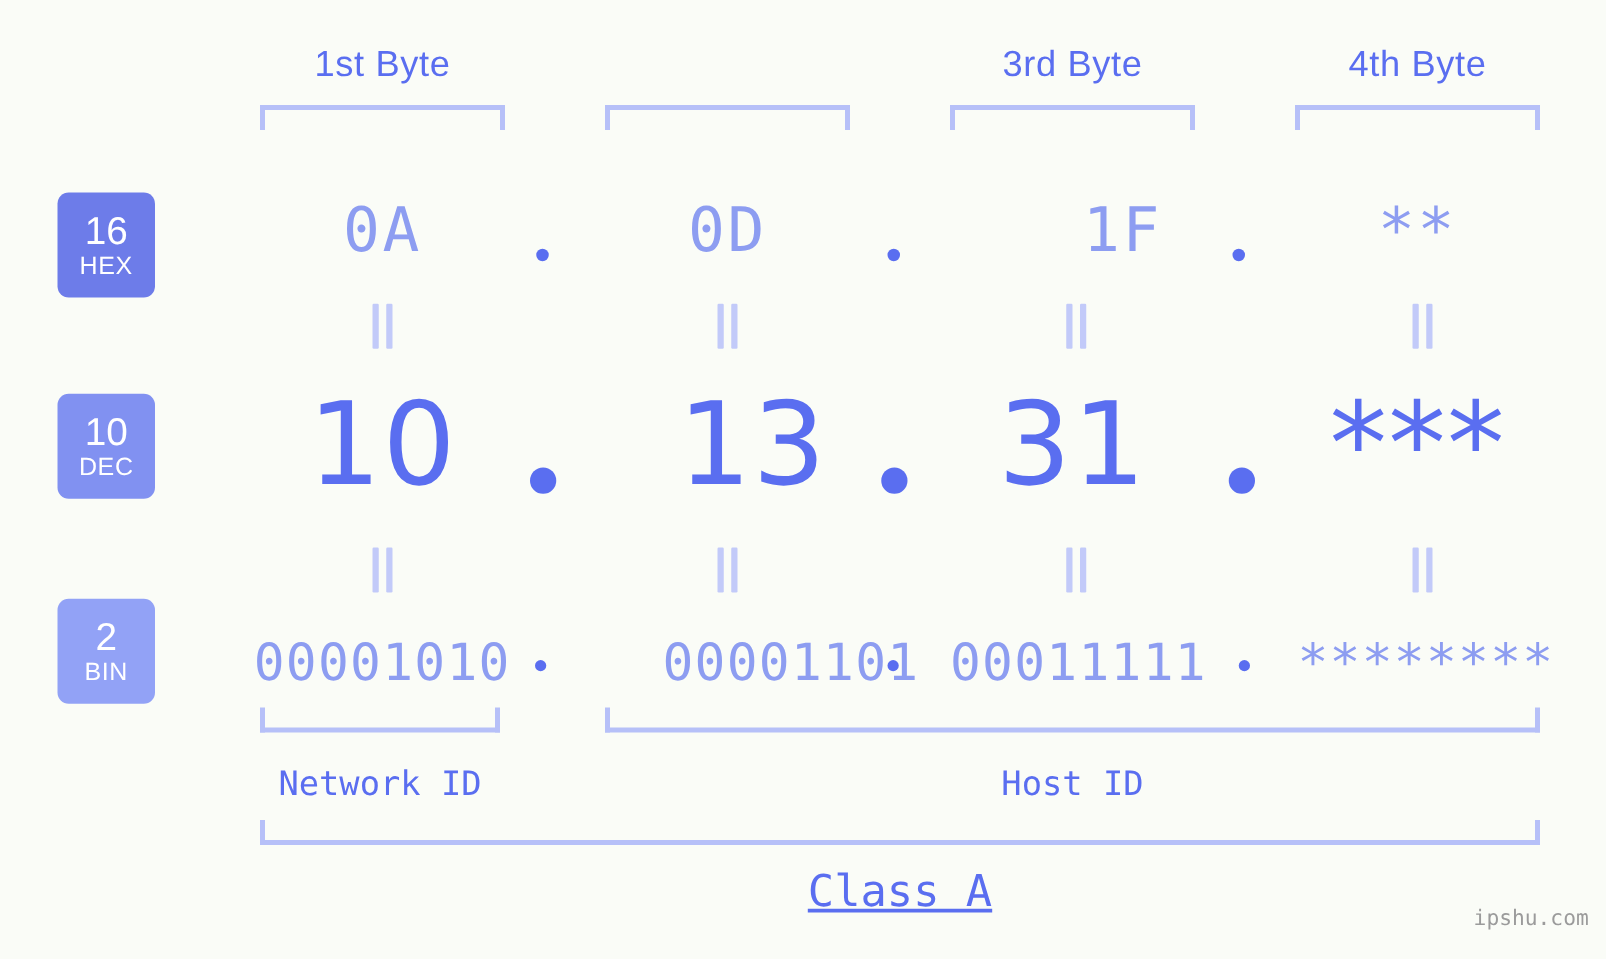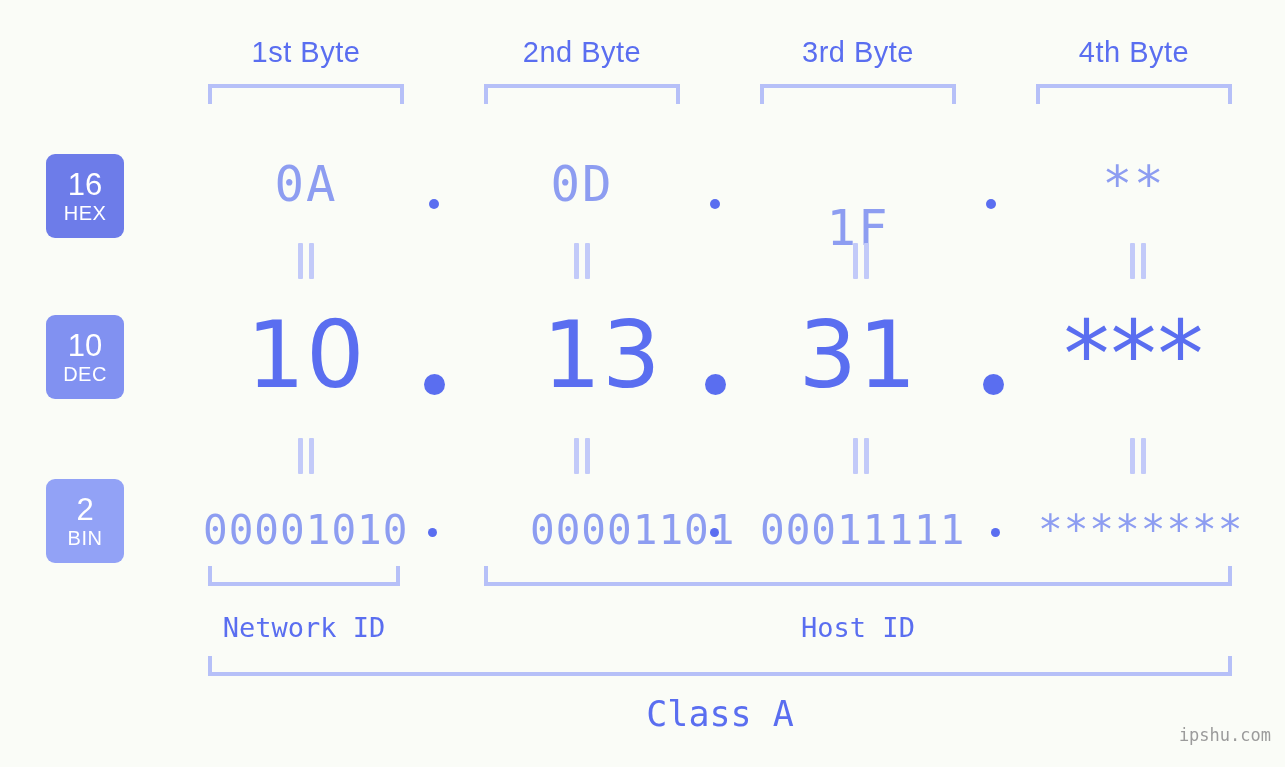--- a/index.html
+++ b/index.html
@@ -162,39 +162,39 @@
     letter-spacing: 0px;
   }
 
   .class-label {
     position: absolute;
     font-family: "DejaVu Sans Mono", monospace;
     font-size: 35px;
     color: #5a6ef0;
     text-align: center;
     white-space: nowrap;
+    text-decoration: underline;
   }
 
   .watermark {
     position: absolute;
     right: 14px;
     bottom: 12px;
     font-family: "DejaVu Sans Mono", monospace;
     font-size: 17px;
     color: #9b9b9b;
     letter-spacing: 0px;
   }
 </style>
 </head>
 <body>
 
 <div id="stage">
 
   <div class="byte-label" style="left:208px;width:196px;">1st Byte</div>
-  <div class="byte-label" style="left:484px;width:196px;">2nd Byte</div>
   <div class="byte-label" style="left:760px;width:196px;">3rd Byte</div>
   <div class="byte-label" style="left:1036px;width:196px;">4th Byte</div>
 
   <div class="bracket-top" style="left:208px;width:196px;"></div>
   <div class="bracket-top" style="left:484px;width:196px;"></div>
   <div class="bracket-top" style="left:760px;width:196px;"></div>
   <div class="bracket-top" style="left:1036px;width:196px;"></div>
 
   <div class="badge badge-hex">
     <span class="num">16</span>
@@ -205,21 +205,21 @@
     <span class="sys">DEC</span>
   </div>
   <div class="badge badge-bin">
     <span class="num">2</span>
     <span class="sys">BIN</span>
   </div>
 
   <div class="hex-row">
     <div class="cell" style="left:208px;width:196px;">0A</div>
     <div class="cell" style="left:484px;width:196px;">0D</div>
-    <div class="cell" style="left:760px;width:196px;margin-top:44px;">1F</div>
+    <div class="cell" style="left:800px;width:196px;">1F</div>
     <div class="cell" style="left:1036px;width:196px;">**</div>
 
     <span class="dot dot-hex" style="left:429px;"></span>
     <span class="dot dot-hex" style="left:710px;"></span>
     <span class="dot dot-hex" style="left:986px;"></span>
   </div>
 
   <div class="eqs" style="left:294px;top:243px;">
       <i></i>
       <i></i>

